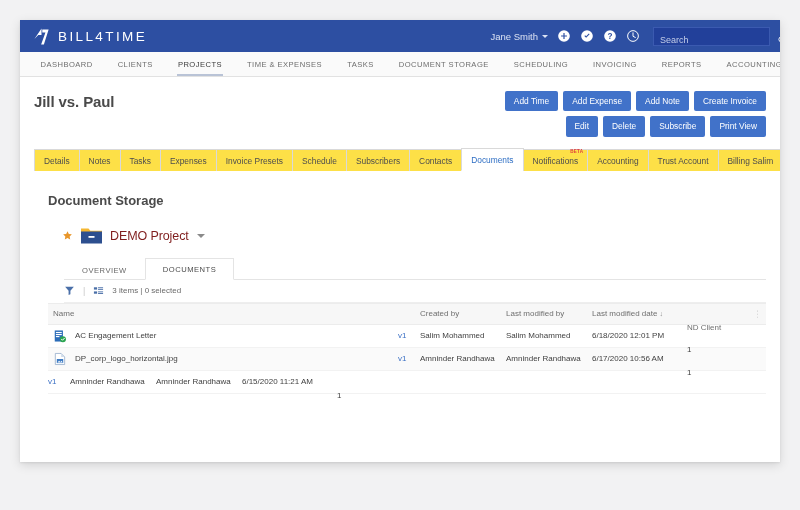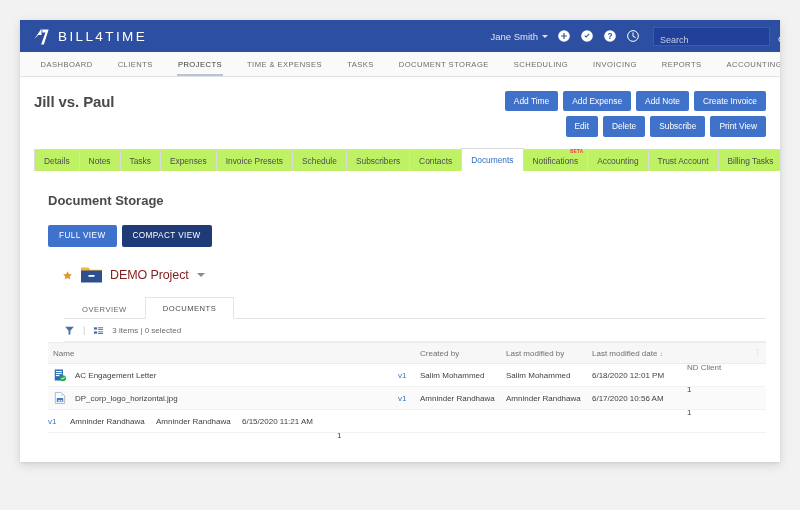--- a/index.html
+++ b/index.html
@@ -161,21 +161,21 @@
   
   .tabs-wrap {
     margin: 10px 14px 0 14px;
     border-bottom: 1px solid #d9d9d9;
     display: flex;
     align-items: flex-end;
   }
   .tab {
     font-size: 8.4px;
     color: #4d4d4d;
-    background: #bef264;
+    background: #fde047;
     border: 1px solid #d9d9d9;
     border-bottom: none;
     padding: 6px 9px 5px 9px;
     margin-right: -1px;
     position: relative;
     cursor: pointer;
     white-space: nowrap;
     top: 1px;
   }
   .tab.active {
@@ -405,29 +405,25 @@
     <div class="tab">Schedule</div>
     <div class="tab">Subscribers</div>
     <div class="tab">Contacts</div>
     <div class="tab active">Documents</div>
     <div class="tab">
       <span>Notifications</span>
       <span class="beta-badge">BETA</span>
     </div>
     <div class="tab">Accounting</div>
     <div class="tab">Trust Account</div>
-    <div class="tab">Billing Tasks</div>
+    <div class="tab">Billing Salim</div>
   </div>
 
   <div class="section-head">Document Storage</div>
 
-  <div class="view-btns">
-    <button class="view-btn primary">FULL VIEW</button>
-    <button class="view-btn dark">COMPACT VIEW</button>
-  </div>
 
   <div class="folder-bar">
     <svg class="star-icon" viewBox="0 0 24 24">
       <path d="M12 2.5l2.9 6.1 6.6.9-4.8 4.6 1.2 6.6L12 17.6 6.1 20.7l1.2-6.6L2.5 9.5l6.6-.9z" fill="#e8962a"></path>
     </svg>
     <svg class="folder-icon" viewBox="0 0 30 24">
       <path d="M1 2h10l2.5 3H29v4H1z" fill="#f5b731"></path>
       <rect x="1" y="6" width="28" height="16" fill="#2d4f8f"></rect>
       <rect x="11" y="12" width="8" height="2.4" fill="#ffffff"></rect>
     </svg>

